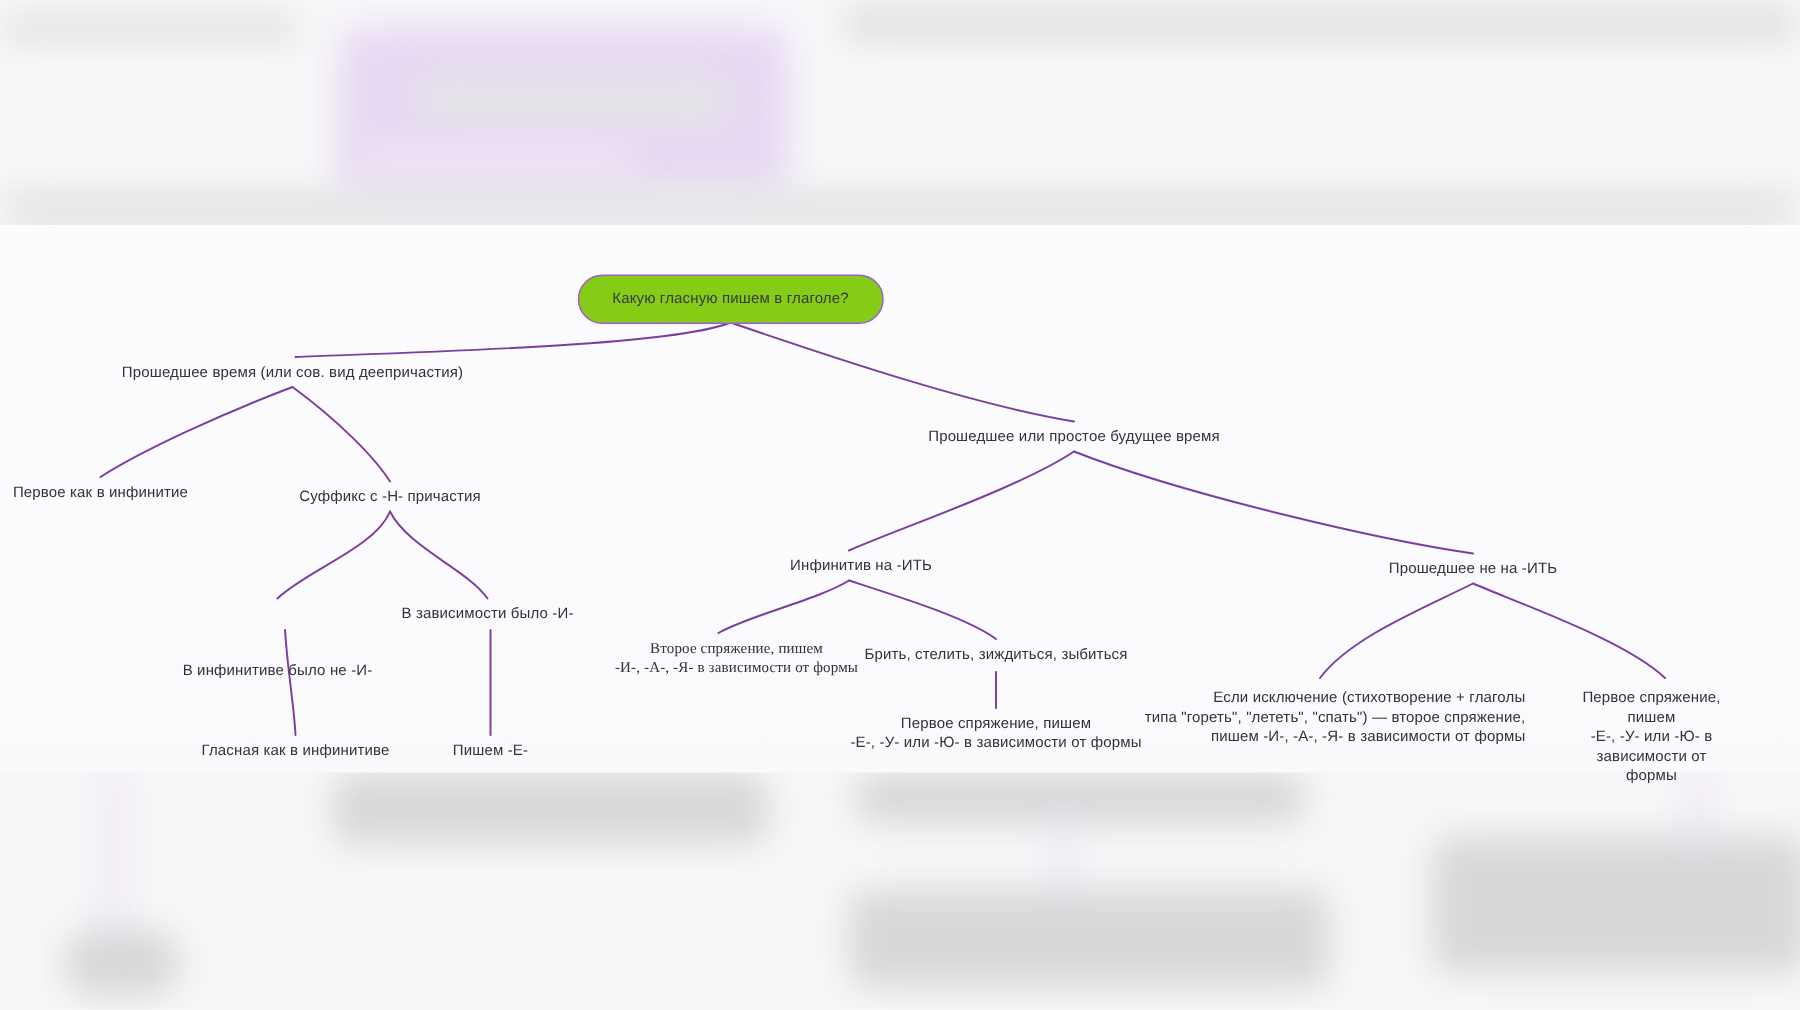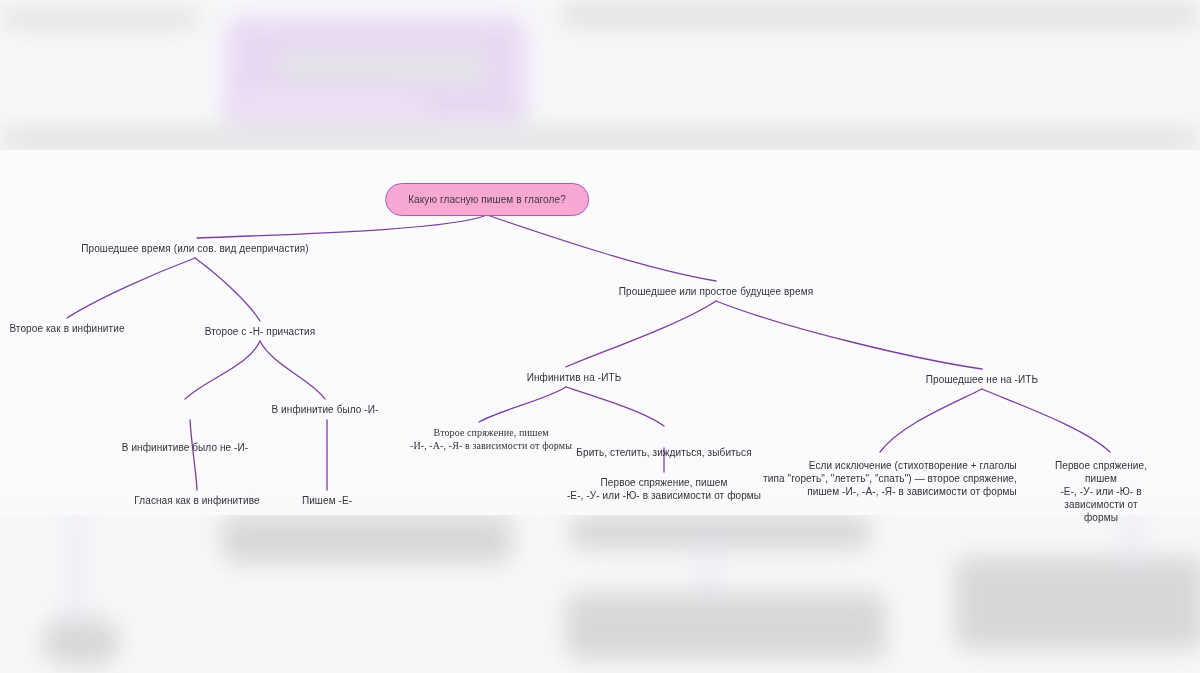--- a/index.html
+++ b/index.html
@@ -41,21 +41,21 @@
     font-size:10px;
     line-height:13px;
     text-align:center;
     white-space:pre-line;
     letter-spacing:.1px;
     transform:translateX(-50%);
   }
   .node.root{
     border:1.4px solid #a05fc4;
     border-radius:24px;
-    background:#f9a8d4;
+    background:#84cc16;
     padding:9px 22px;
     font-size:10px;
     color:#3a3840;
     box-shadow:0 1px 2px rgba(140,90,180,.07);
   }
 </style>
 </head>
 <body>
 
 <div class="blur-layer blur-top">
@@ -97,29 +97,29 @@
     <path d="M 566 387 C 600 398, 645 412, 664 426" fill="none" stroke="#7b3fa0" stroke-width="1.3" stroke-linecap="round"></path>
     <path d="M 664 448 C 664 460, 664 466, 664 472" fill="none" stroke="#7b3fa0" stroke-width="1.3" stroke-linecap="round"></path>
     <path d="M 982 389 C 950 405, 900 425, 880 452" fill="none" stroke="#7b3fa0" stroke-width="1.3" stroke-linecap="round"></path>
     <path d="M 982 389 C 1020 405, 1085 428, 1110 452" fill="none" stroke="#7b3fa0" stroke-width="1.3" stroke-linecap="round"></path>
   </svg>
 
 <div id="node-layer">
     <div class="node root" style="left: 487px; top: 183px;">Какую гласную пишем в глаголе?</div>
     <div class="node" style="left: 195px; top: 242px;">Прошедшее время (или сов. вид деепричастия)</div>
     <div class="node" style="left: 716px; top: 285px;">Прошедшее или простое будущее время</div>
-    <div class="node" style="left: 67px; top: 322px;">Второе как в инфинитие</div>
-    <div class="node" style="left: 260px; top: 325px;">Второе с -Н- причастия</div>
+    <div class="node" style="left: 67px; top: 322px;">Первое как в инфинитие</div>
+    <div class="node" style="left: 260px; top: 325px;">Суффикс с -Н- причастия</div>
     <div class="node" style="left: 574px; top: 371px;">Инфинитив на -ИТЬ</div>
     <div class="node" style="left: 982px; top: 373px;">Прошедшее не на -ИТЬ</div>
     <div class="node" style="left: 185px; top: 403px; margin-top: 38px;">В инфинитиве было не -И-</div>
-    <div class="node" style="left: 325px; top: 403px;">В инфинитие было -И-</div>
+    <div class="node" style="left: 325px; top: 403px;">В зависимости было -И-</div>
     <div class="node" style="left: 491px; top: 426px; font-family: Liberation Serif, serif;">Второе спряжение, пишем
 -И-, -А-, -Я- в зависимости от формы</div>
-    <div class="node" style="left: 664px; top: 430px; margin-top: 16px;">Брить, стелить, зиждиться, зыбиться</div>
+    <div class="node" style="left: 664px; top: 430px;">Брить, стелить, зиждиться, зыбиться</div>
     <div class="node" style="left: 664px; top: 476px;">Первое спряжение, пишем
 -Е-, -У- или -Ю- в зависимости от формы</div>
     <div class="node" style="left: 890px; top: 459px; text-align: right;">Если исключение (стихотворение + глаголы
 типа "гореть", "лететь", "спать") — второе спряжение,
 пишем -И-, -А-, -Я- в зависимости от формы</div>
     <div class="node" style="left: 1101px; top: 459px;">Первое спряжение, пишем
 -Е-, -У- или -Ю- в зависимости от формы</div>
     <div class="node" style="left: 197px; top: 494px;">Гласная как в инфинитиве</div>
     <div class="node" style="left: 327px; top: 494px;">Пишем -Е-</div>
   </div>

